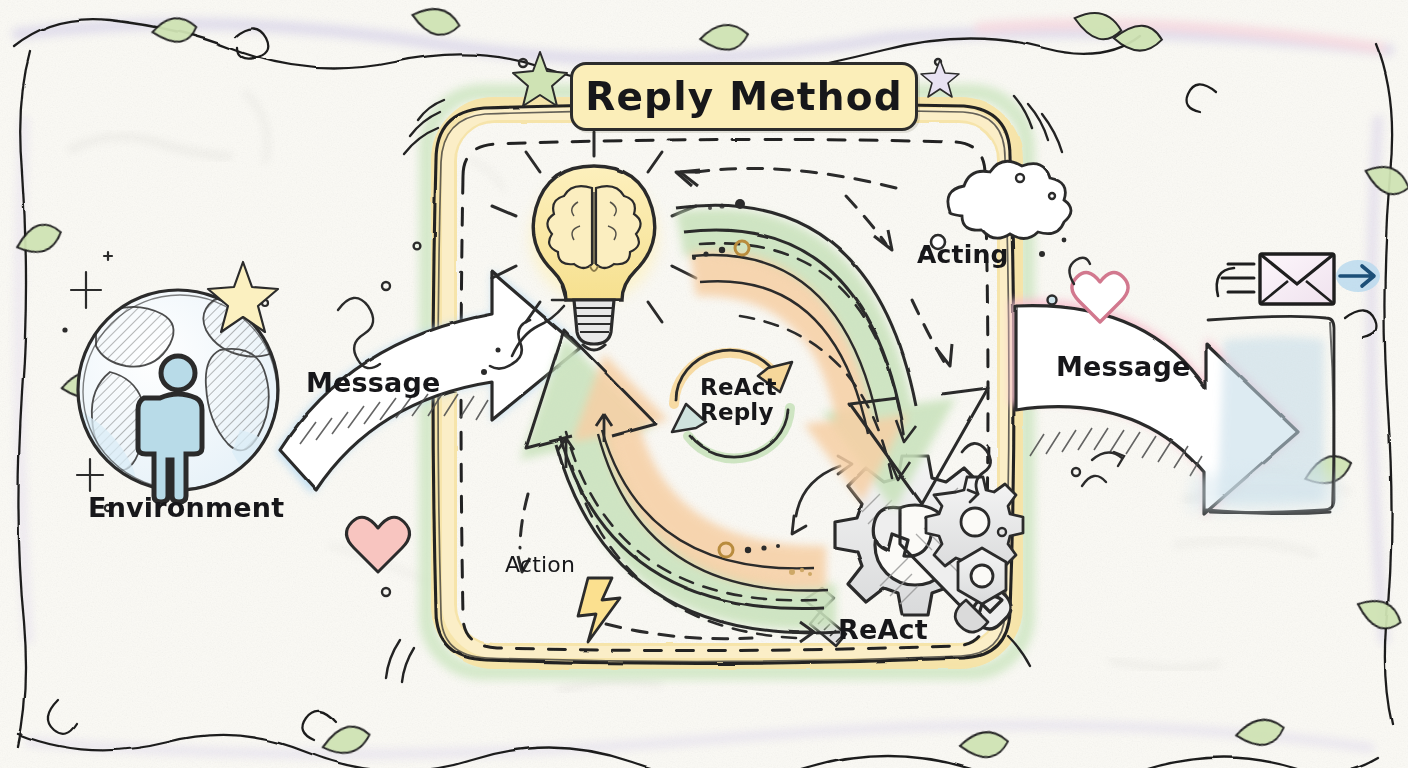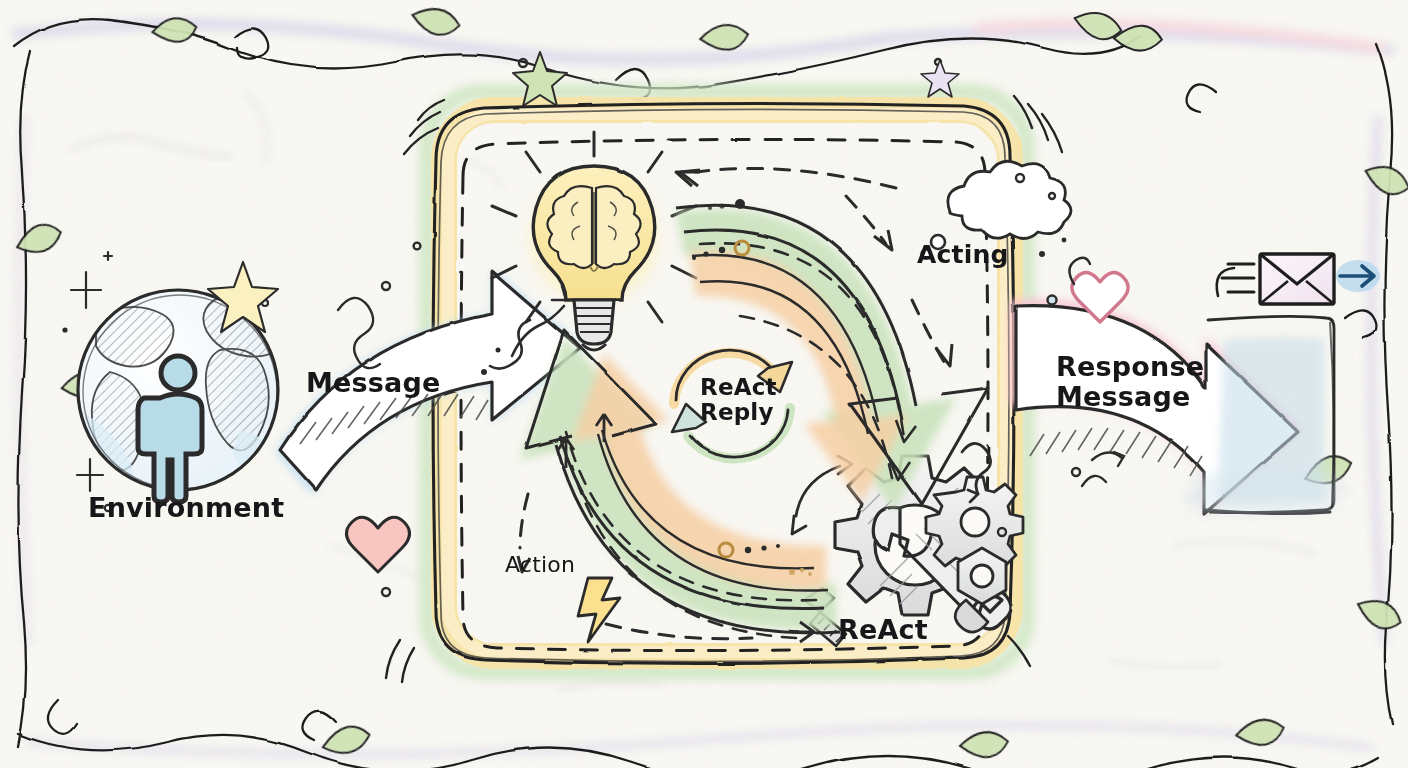--- a/index.html
+++ b/index.html
@@ -569,35 +569,37 @@
       <circle cx="417" cy="246" r="3.4"></circle>
     </g>
     <g>
       <path d="M540 52 l7 19 l20 2 l-15 13 l5 20 l-17 -11 l-17 11 l5 -20 l-15 -13 l20 -2 z" fill="#cfe3b4" stroke="#2b2b2b" stroke-width="2" stroke-linejoin="round"></path>
     </g>
     <g>
       <path d="M940 60 l5 13 l14 1 l-11 9 l4 14 l-12 -8 l-12 8 l4 -14 l-11 -9 l14 -1 z" fill="#e8e2f2" stroke="#2b2b2b" stroke-width="1.6" stroke-linejoin="round"></path>
     </g>
   </svg>
 
+  <div class="title-box">
+    <div class="title-text lbl lbl-title">Reply Method</div>
+  </div>
 
   <div class="lbl lbl-big" style="left:88px; top:492px;">Environment</div>
 
   <div class="lbl lbl-big" style="left:306px; top:367px;">Message</div>
 
 
   <div class="lbl lbl-mid" style="left:917px; top:240px;">Acting</div>
 
   <div class="lbl lbl-sm" style="left:505px; top:552px;">Action</div>
 
   <div class="lbl lbl-big" style="left:838px; top:614px;">ReAct</div>
 
   <div class="lbl lbl-loop" style="left:700px; top:375px;">
     <div>ReAct</div>
     <div>Reply</div>
   </div>
 
   <div class="lbl lbl-big" style="left:1056px; top:352px; line-height:1.12;">
-    <div>Response</div>
     <div>Message</div>
   </div>
 
 </div>
 
 </body></html>

